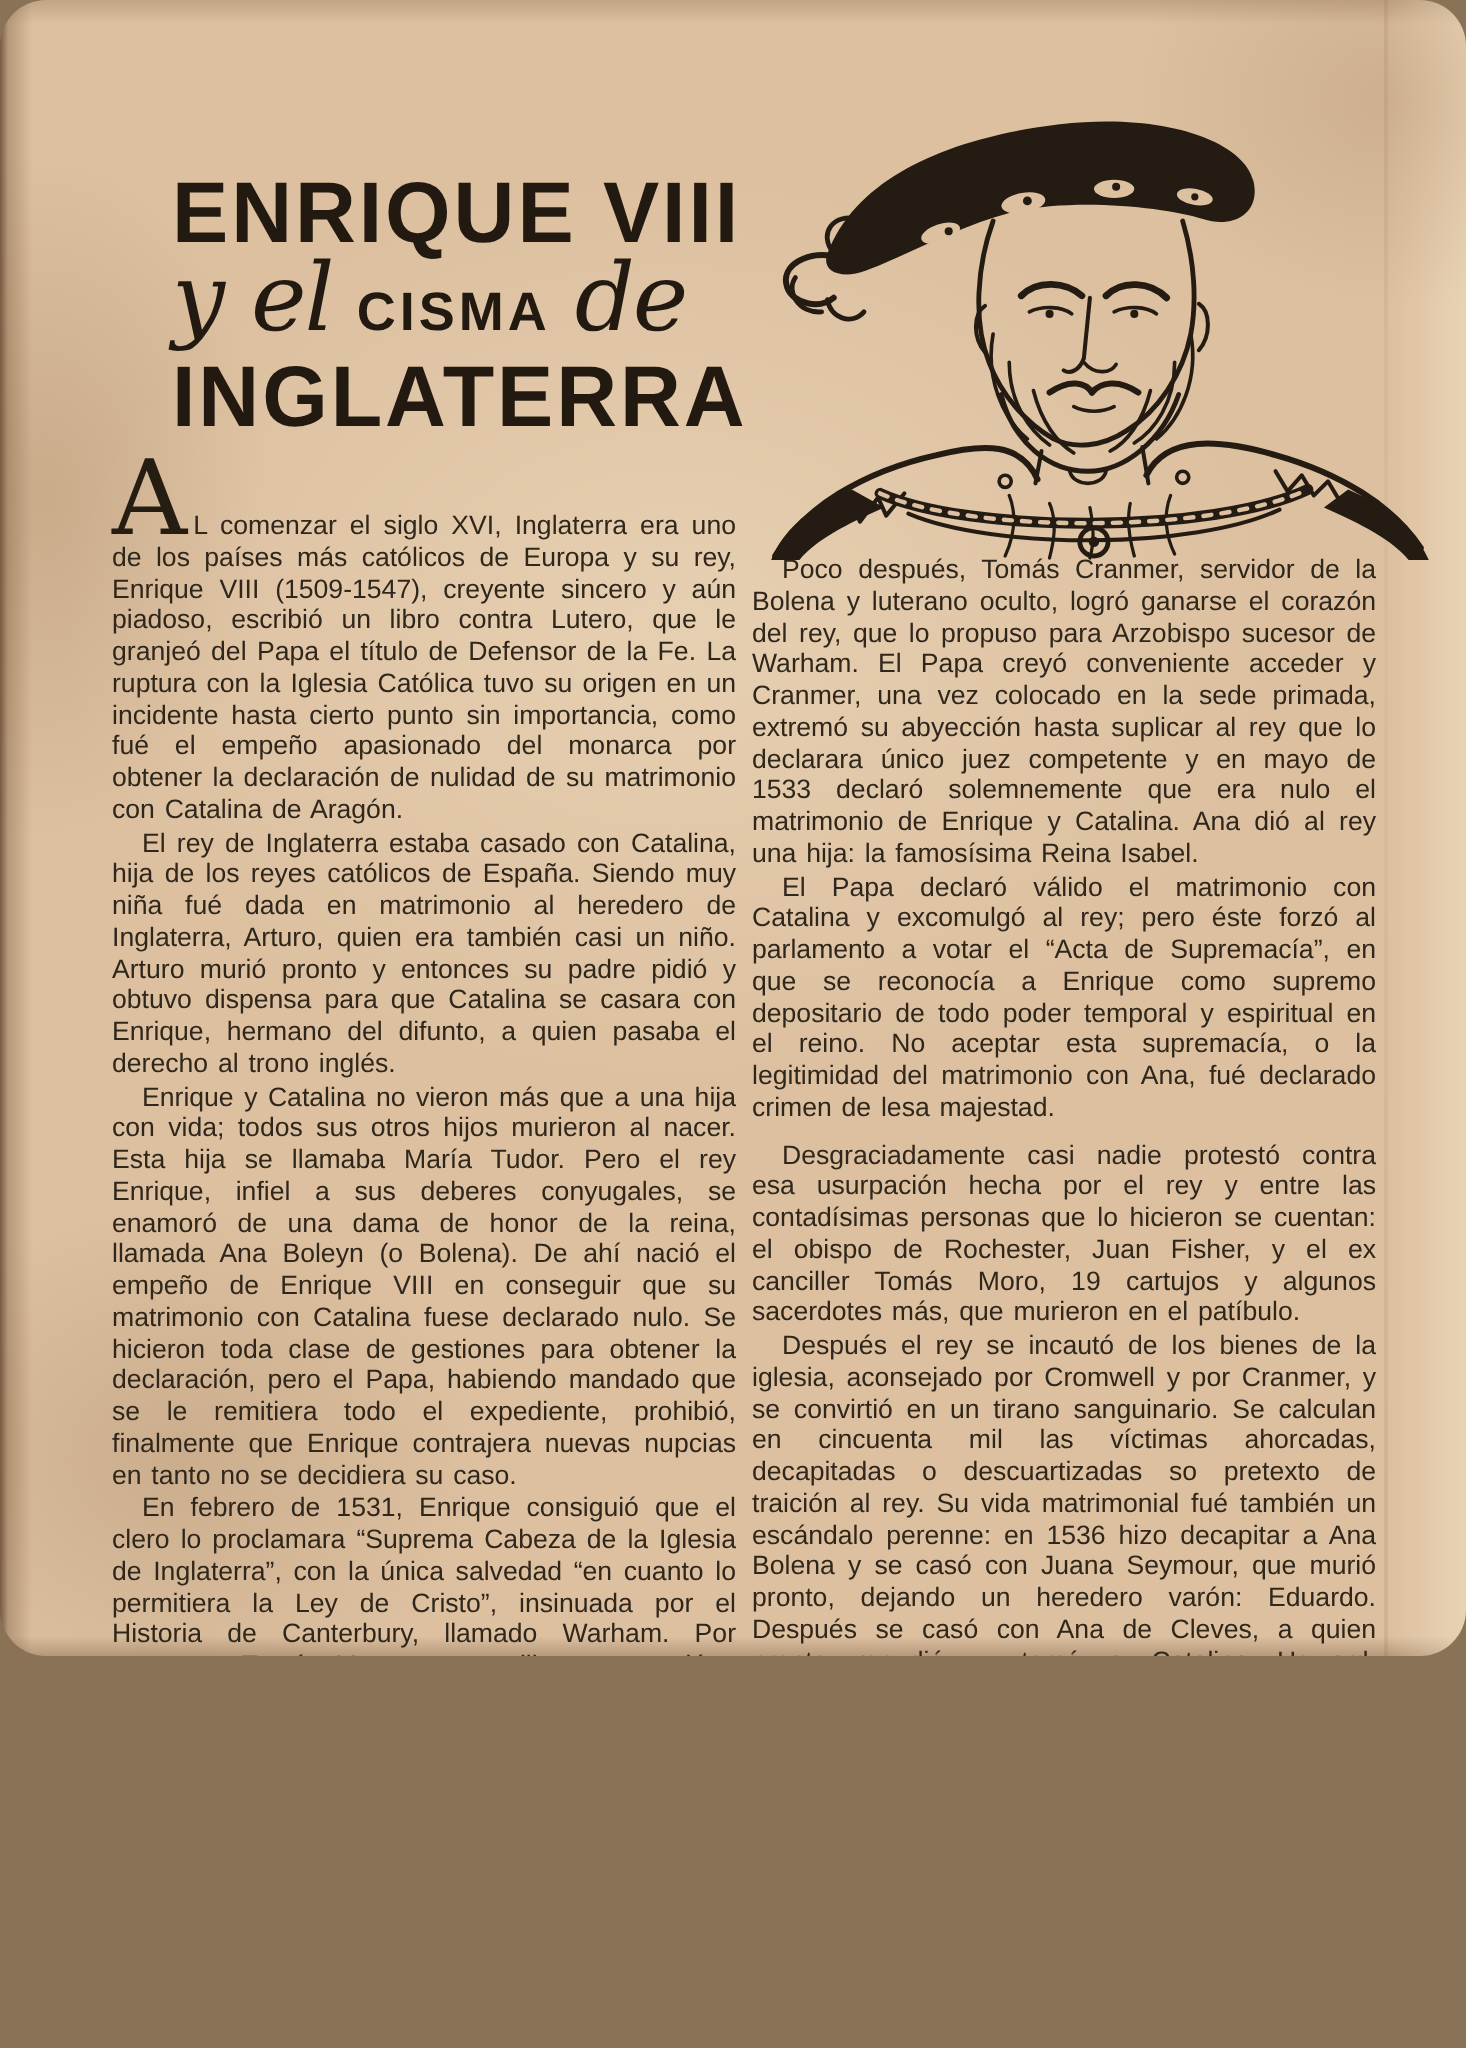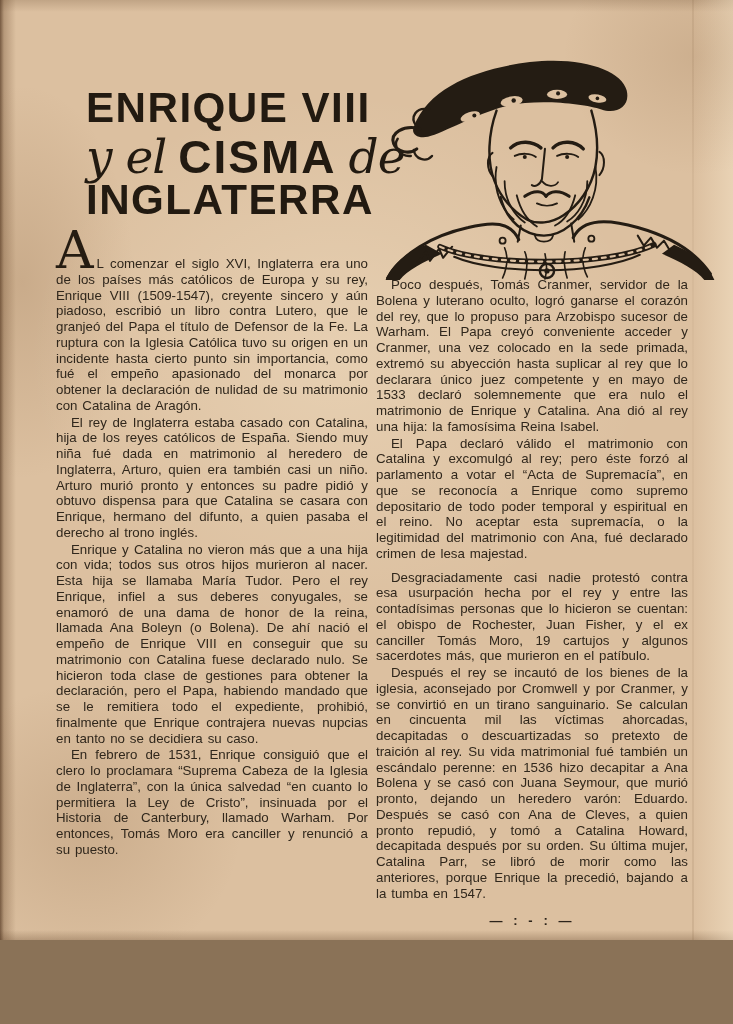--- a/index.html
+++ b/index.html
@@ -2,50 +2,51 @@
 <html><head>
 <meta charset="utf-8">
 <style>
   html,body{margin:0;padding:0;}
   body{
     width:733px;height:1024px;
     font-family:"Liberation Sans", sans-serif;
     background:#8a7257;
   }
   .page{
-    position:relative;width:733px;height:940px;overflow:hidden;
+    position:relative;width:733px;height:828px;overflow:hidden;
     background:
       radial-gradient(ellipse 60% 40% at 46% 38%, rgba(255,243,218,.30), rgba(255,243,218,0) 70%),
       radial-gradient(ellipse 30% 22% at 12% 88%, rgba(126,88,52,.18), rgba(126,88,52,0) 70%),
       radial-gradient(ellipse 26% 18% at 95% 6%, rgba(126,88,52,.16), rgba(126,88,52,0) 70%),
       radial-gradient(ellipse 22% 30% at 3% 30%, rgba(126,88,52,.20), rgba(126,88,52,0) 70%),
       linear-gradient(90deg, rgba(84,56,34,.75) 0px, rgba(110,78,50,.35) 4px, rgba(110,78,50,0) 16px),
       linear-gradient(270deg, rgba(244,226,198,.55) 0px, rgba(244,226,198,0) 38px),
       linear-gradient(0deg, rgba(96,66,40,.30) 0px, rgba(96,66,40,0) 10px),
       linear-gradient(180deg, rgba(96,66,40,.22) 0px, rgba(96,66,40,0) 12px),
       #dcc0a0;
     color:#2e251b;
+    border-radius:23px;
   }
   .crease{
     position:absolute;top:0;bottom:0;width:2px;left:692px;
     background:linear-gradient(180deg, rgba(120,88,56,.25), rgba(120,88,56,.08) 40%, rgba(120,88,56,.28));
     opacity:.5;
   }
   
   .title-block{position:absolute;left:86px;top:84px;color:#221a11;}
   .t-line1,.t-line3{
     font-weight:bold;font-size:43px;line-height:46px;letter-spacing:1.5px;
     transform:scaleX(.98);transform-origin:left;white-space:nowrap;
   }
   .t-line2{display:flex;align-items:baseline;gap:12px;height:46px;white-space:nowrap;}
   .t-script{
     font-family:"DejaVu Serif", serif;font-style:italic;font-weight:normal;
     font-size:47px;line-height:40px;letter-spacing:-1px;
   }
-  .t-caps{font-weight:bold;font-size:46px;letter-spacing:2px;}
+  .t-caps{font-weight:bold;font-size:27px;letter-spacing:2px;}
   
   .portrait{position:absolute;left:382px;top:48px;width:336px;height:232px;}
   .portrait svg{width:100%;height:100%;}
   
   .columns{
     position:absolute;left:56px;top:250px;width:650px;
     display:flex;gap:8px;
     font-size:13.3px;line-height:1.185;text-align:justify;
     word-spacing:1.2px;color:#30271c;
   }

